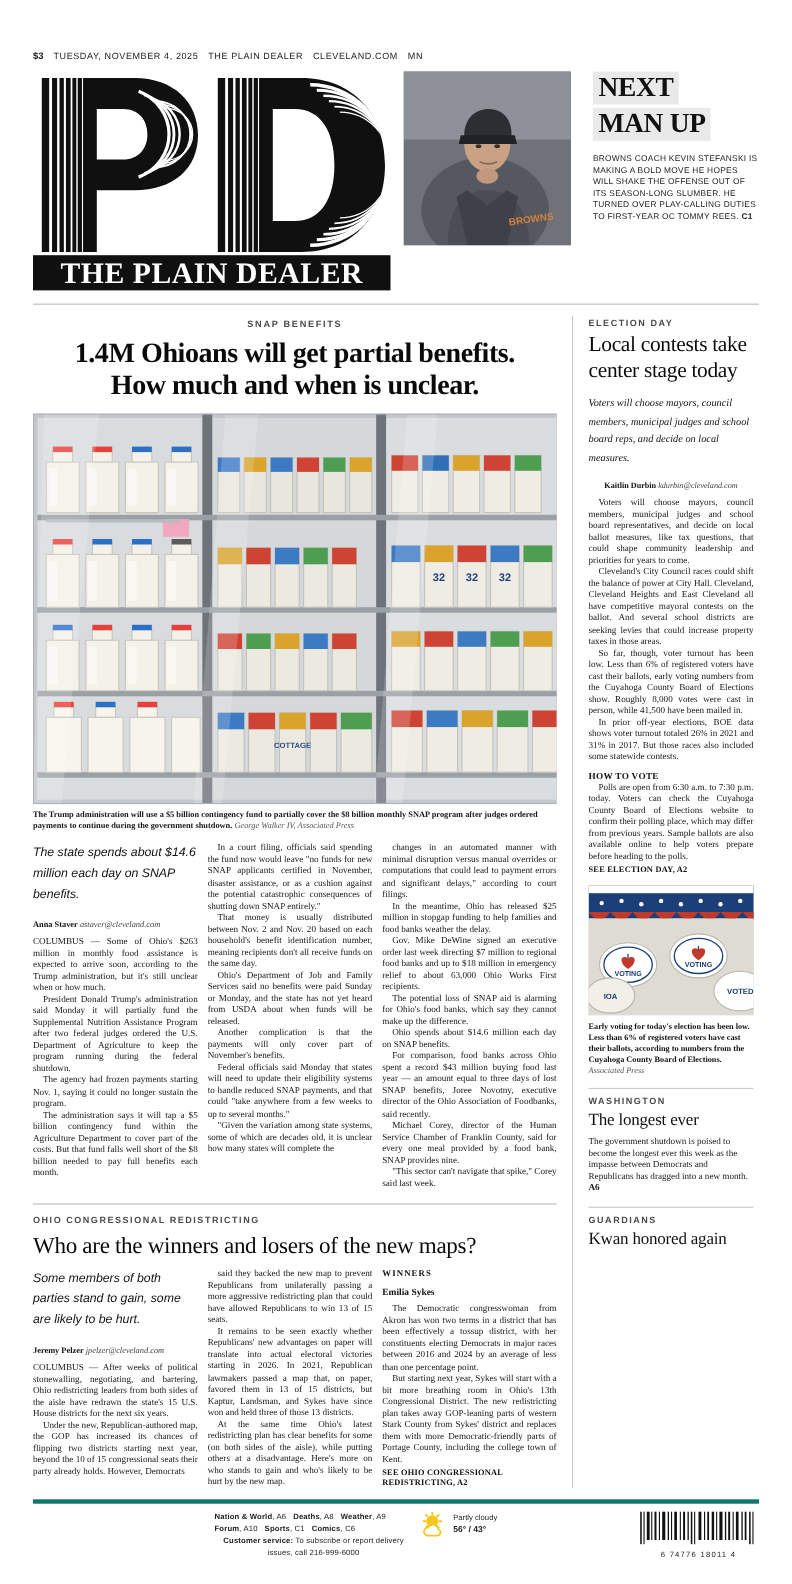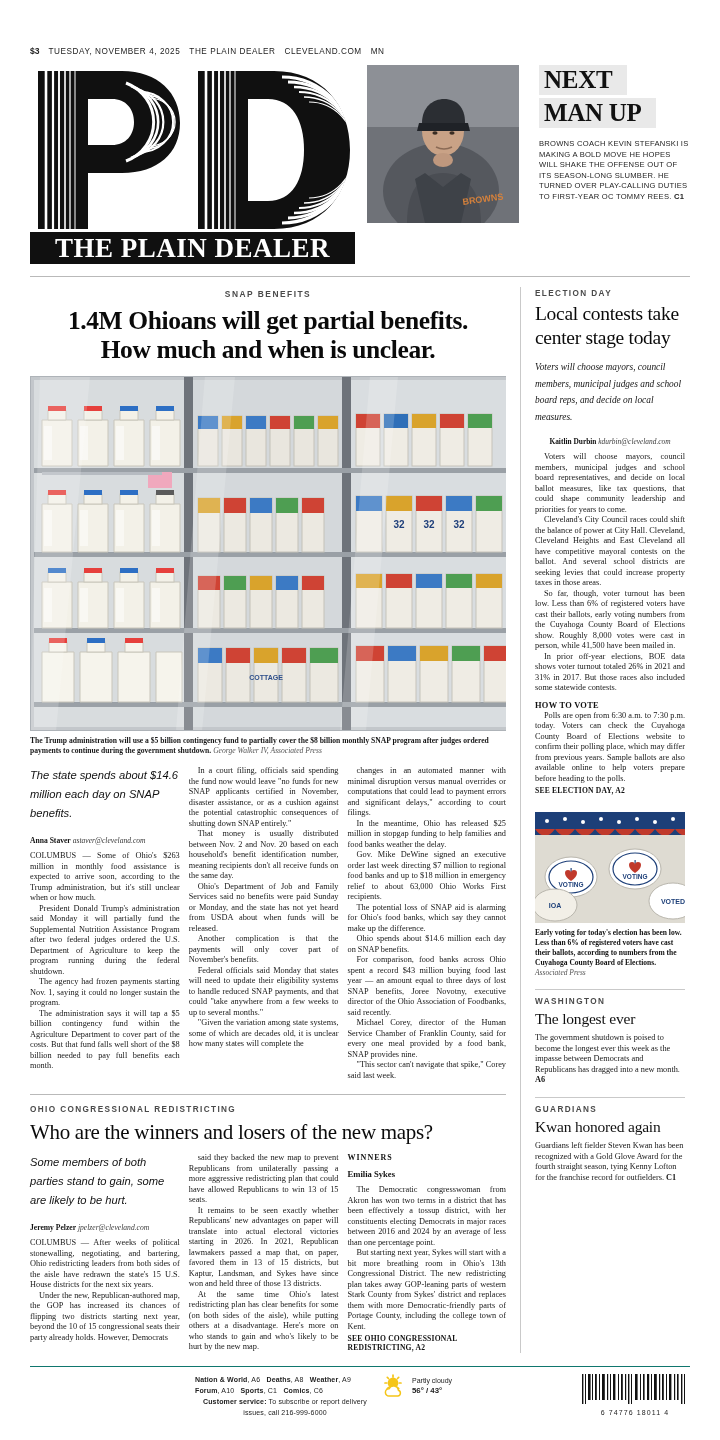--- a/index.html
+++ b/index.html
@@ -33,21 +33,21 @@
     height:32px; width:325px; margin-top:-3px;
   }
   .promo-photo {
     width:152px; height:158px; position:relative; overflow:hidden;
     background:#6d7076;
   }
   .promo-box { width:auto; flex:1; padding-left:8px; }
   .promo-kicker {
     font-family:"Liberation Serif", serif; font-weight:bold;
     font-size:25px; line-height:25px; letter-spacing:-.3px;
-    background:#e9e9e9; display:inline-block; padding:2px 15px 3px 5px;
+    background:#e9e9e9; display:inline-block; padding:2px 5px 3px 5px;
     margin-bottom:3px;
   }
   .promo-text {
     font-family:"Liberation Sans", sans-serif;
     font-size:7.6px; line-height:10.6px; letter-spacing:.25px;
     color:#1c1c1c; margin-top:8px;
   }
   .promo-text b { font-weight:bold; }
 
   
@@ -173,21 +173,21 @@
     font-size:8px; letter-spacing:1px;
   }
   .name-label {
     font-family:"Liberation Serif", serif; font-weight:bold;
     font-size:8.6px; margin-top:7px;
   }
 
   
   .footer {
     position:absolute; left:30px; right:30px; bottom:22px;
-    border-top:1px solid #0f766e; padding-top:7px;
+    border-top:4px solid #0f766e; padding-top:7px;
     display:flex; align-items:flex-start;
   }
   .foot-index { width:345px; padding-left:165px; }
   .foot-line {
     font-family:"Liberation Sans", sans-serif; font-size:7px;
     letter-spacing:.15px; color:#222; line-height:11px;
   }
   .foot-line b { font-weight:bold; }
   .foot-weather { display:flex; align-items:center; gap:5px; margin-left:6px; }
   .wx-text {
@@ -740,24 +740,20 @@
       <div class="rail-kicker" style="margin-top:7px">WASHINGTON</div>
       <div class="brief-head">The longest ever</div>
       <div class="brief-body">
         <span>The government shutdown is poised to become the longest ever this week as the impasse between Democrats and Republicans has dragged into a new month.</span>
         <b>A6</b>
       </div>
 
       <div class="hr"></div>
       <div class="rail-kicker" style="margin-top:7px">GUARDIANS</div>
       <div class="brief-head">Kwan honored again</div>
-      <div class="brief-body">
-        <span>Guardians left fielder Steven Kwan has been recognized with a Gold Glove Award for the fourth straight season, tying Kenny Lofton for the franchise record for outfielders.</span>
-        <b>C1</b>
-      </div>
     </div>
   </div>
 
   <div class="footer">
     <div class="foot-index">
       <div class="foot-line">
         <b>Nation &amp; World</b>, <span>A6</span>&nbsp;&nbsp;
         <b>Deaths</b>, <span>A8</span>&nbsp;&nbsp;
         <b>Weather</b>, <span>A9</span>&nbsp;&nbsp;
         <b>Forum</b>, <span>A10</span>&nbsp;&nbsp;

